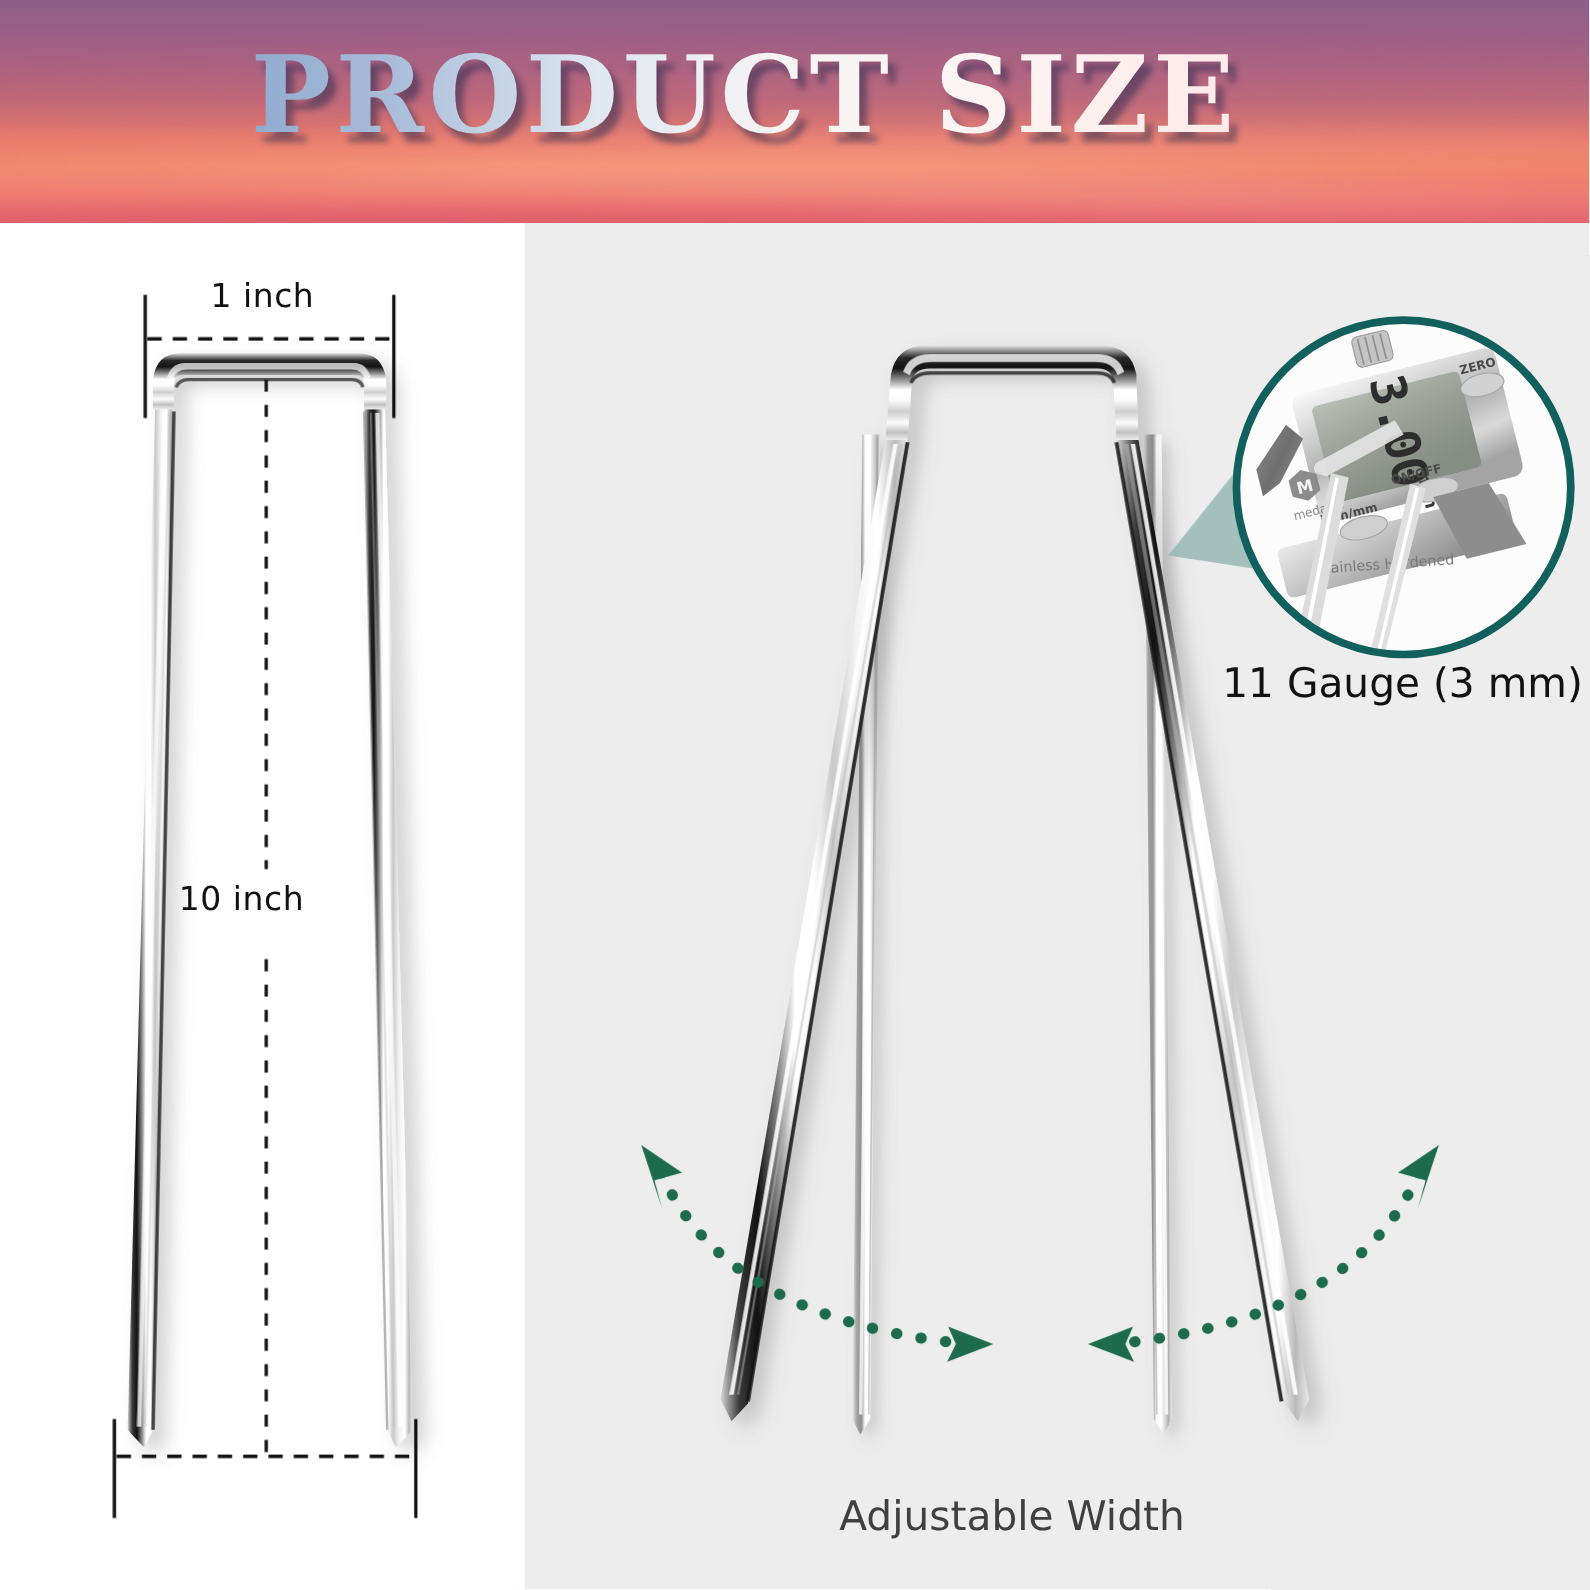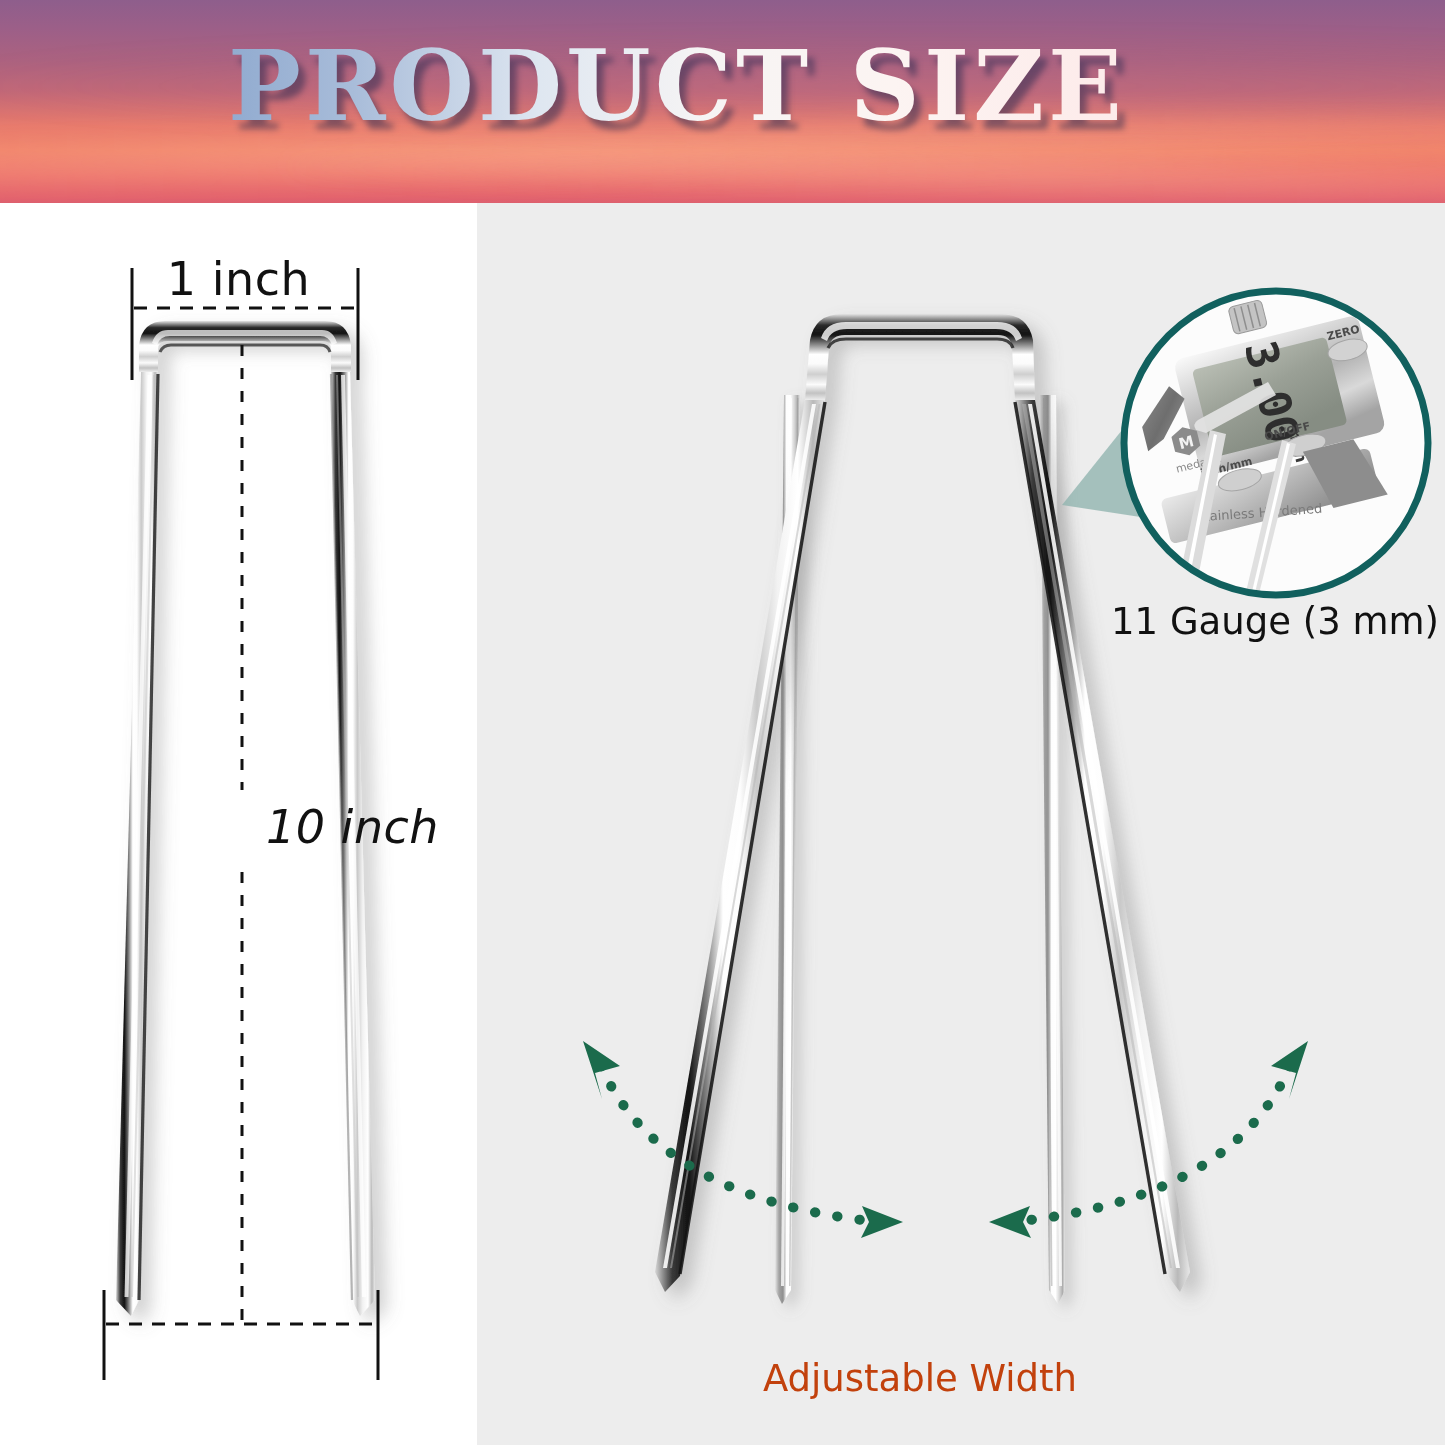--- a/index.html
+++ b/index.html
@@ -120,36 +120,35 @@
   
   .art-svg {
     position: absolute;
     left: 0; top: 0;
   }
 
   
   .dim-label {
     position: absolute;
     font-family: "DejaVu Sans", "Liberation Sans", sans-serif;
-    font-size: 46px;
+    font-size: 30px;
     font-weight: 400;
     color: #111111;
     white-space: nowrap;
     letter-spacing: 0.5px;
   }
   #label-one-inch {
     left: 0; top: 252px;
     width: 477px;
     text-align: center;
   }
   #label-ten-inch {
     left: 0; top: 800px;
     width: 439px;
-    text-align: right;
-    font-style: italic;
+    text-align: center;
   }
   #label-one-five-inch {
     left: 0; top: 1357px;
     width: 477px;
     text-align: center;
   }
 
   
   #label-gauge {
     position: absolute;
@@ -161,21 +160,21 @@
     color: #111111;
     white-space: nowrap;
   }
   #label-adjustable {
     position: absolute;
     left: 620px; top: 1357px;
     width: 600px;
     text-align: center;
     font-family: "DejaVu Sans", "Liberation Sans", sans-serif;
     font-size: 37px;
-    color: #c2410c;
+    color: #404040;
     white-space: nowrap;
   }
 </style>
 </head>
 <body>
 
 <div id="page">
 
   <div id="header-banner">
     <div class="cloud-c"></div>

